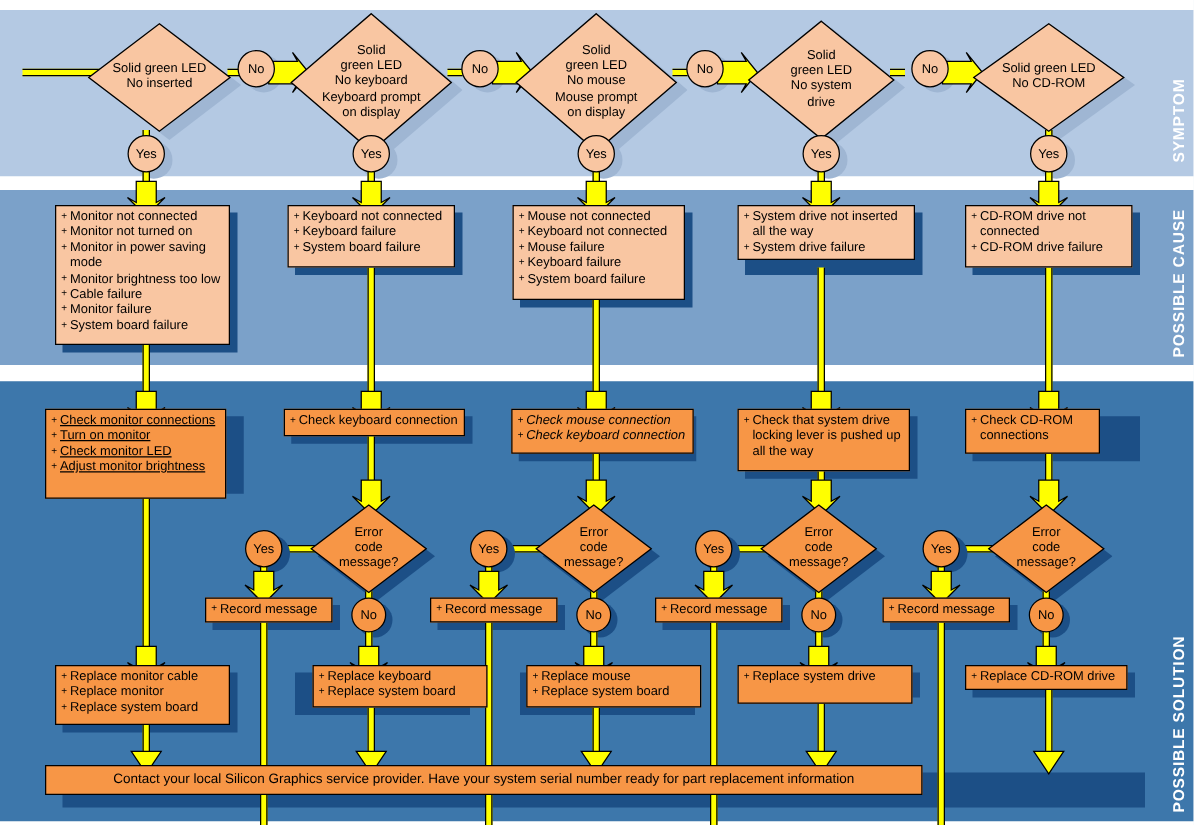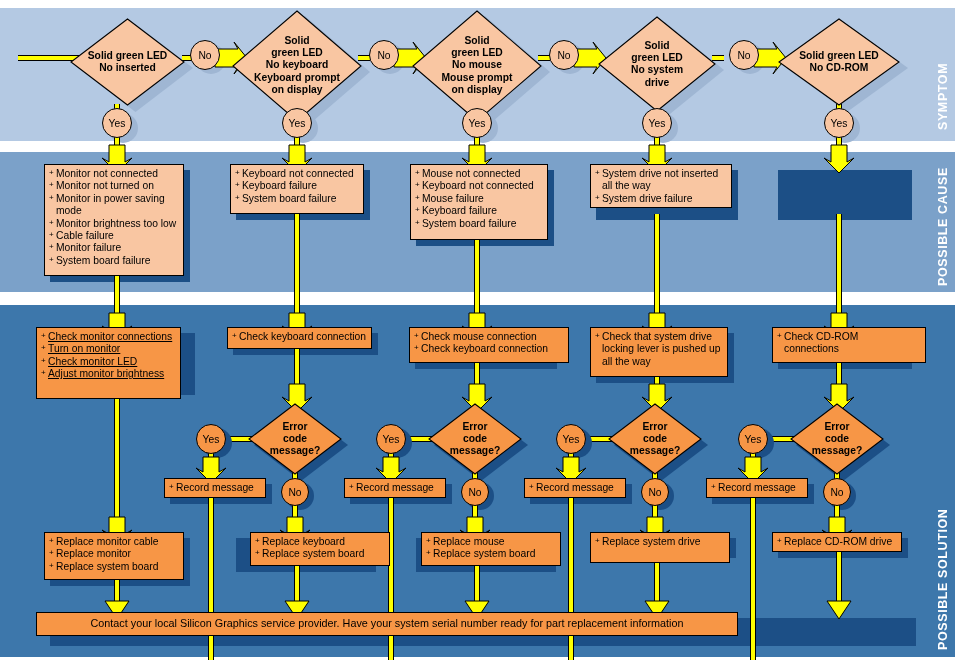--- a/index.html
+++ b/index.html
@@ -58,21 +58,21 @@
   .box li { position: relative; padding-left: 7px; white-space: nowrap; }
   .box li:before {
     content: "\002B";
     position: absolute; left: 0; top: -1px;
     font-size: 8px;
   }
   .box li.sub:before { content: ""; }
   .box li.sub { padding-left: 7px; }
 
   
-  .diamond-wrap { position: absolute; z-index: 3; font-weight: bold; }
+  .diamond-wrap { position: absolute; z-index: 3; }
   .diamond {
     position: absolute; left: 0; top: 0;
     width: 100%; height: 100%;
   }
   .diamond-shadow {
     position: absolute;
     z-index: 1;
   }
   .dlabel {
     position: absolute;
@@ -341,20 +341,27 @@
   <div class="shadow" style="left:596px; top:170px; width:142px; height:50px;"></div>
   <div class="box peach" style="left:590px; top:164px; width:142px; height:44px;">
     <ul>
       <li>System drive not inserted</li>
       <li class="sub">all the way</li>
       <li>System drive failure</li>
     </ul>
   </div>
 
   <div class="shadow" style="left:778px; top:170px; width:134px; height:50px;"></div>
+  <div class="box peach" style="left:772px; top:164px; width:134px; height:50px;">
+    <ul>
+      <li>CD-ROM drive not</li>
+      <li class="sub">connected</li>
+      <li>CD-ROM drive failure</li>
+    </ul>
+  </div>
 
   <div class="vline" style="left:114px; top:276px; width:6px; height:45px;"></div>
   <svg class="arrowhead" style="left:101px; top:312px; width:32px; height:30px;" viewBox="0 0 32 30">
     <polygon points="8,1 24,1 24,18 31,14 16,29 1,14 8,18" fill="#ffff00" stroke="#000" stroke-width="1"></polygon>
   </svg>
 
   <div class="vline" style="left:294px; top:214px; width:6px; height:107px;"></div>
   <svg class="arrowhead" style="left:281px; top:312px; width:32px; height:30px;" viewBox="0 0 32 30">
     <polygon points="8,1 24,1 24,18 31,14 16,29 1,14 8,18" fill="#ffff00" stroke="#000" stroke-width="1"></polygon>
   </svg>
@@ -385,38 +392,38 @@
   </div>
 
   <div class="shadow" style="left:233px; top:333px; width:145px; height:22px;"></div>
   <div class="box orange" style="left:227px; top:327px; width:145px; height:22px;">
     <ul>
       <li>Check keyboard connection</li>
     </ul>
   </div>
 
   <div class="shadow" style="left:415px; top:333px; width:142px; height:36px;"></div>
-  <div class="box orange" style="left:409px; top:327px; width:160px; height:36px;">
+  <div class="box orange" style="left:409px; top:327px; width:146px; height:36px;font-style:italic;">
     <ul>
       <li>Check mouse connection</li>
       <li>Check keyboard connection</li>
     </ul>
   </div>
 
   <div class="shadow" style="left:596px; top:333px; width:138px; height:50px;"></div>
   <div class="box orange" style="left:590px; top:327px; width:138px; height:50px;">
     <ul>
       <li>Check that system drive</li>
       <li class="sub">locking lever is pushed up</li>
       <li class="sub">all the way</li>
     </ul>
   </div>
 
   <div class="shadow" style="left:778px; top:333px; width:134px; height:36px;"></div>
-  <div class="box orange" style="left:772px; top:327px; width:154px; height:36px;">
+  <div class="box orange" style="left:772px; top:327px; width:108px; height:36px;">
     <ul>
       <li>Check CD-ROM</li>
       <li class="sub">connections</li>
     </ul>
   </div>
 
   <div class="vline" style="left:114px; top:389px; width:6px; height:135px;"></div>
   <svg class="arrowhead" style="left:101px; top:516px; width:32px; height:30px;" viewBox="0 0 32 30">
     <polygon points="8,1 24,1 24,18 31,14 16,29 1,14 8,18" fill="#ffff00" stroke="#000" stroke-width="1"></polygon>
   </svg>

